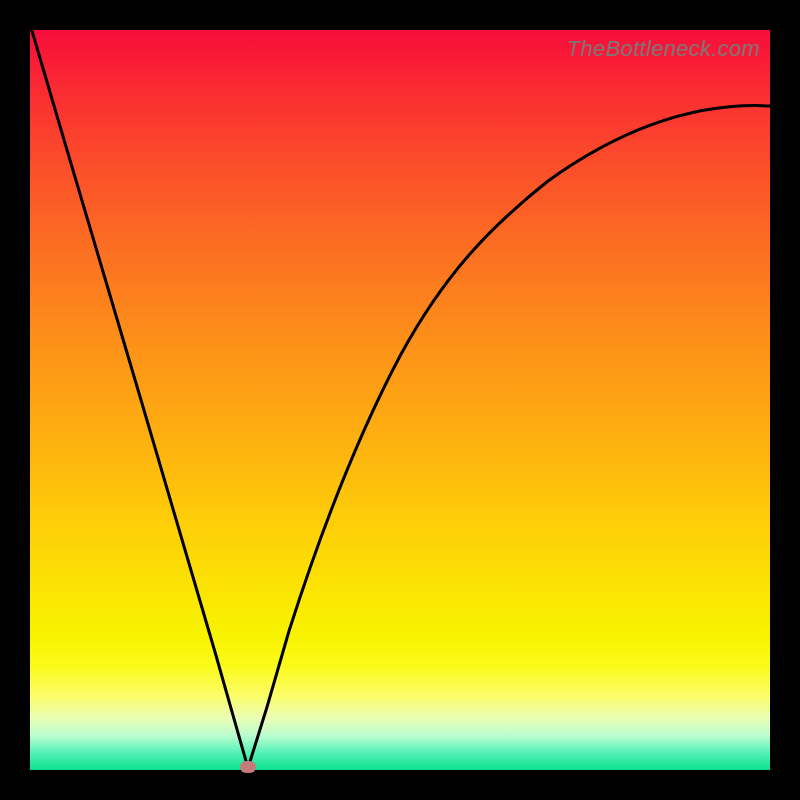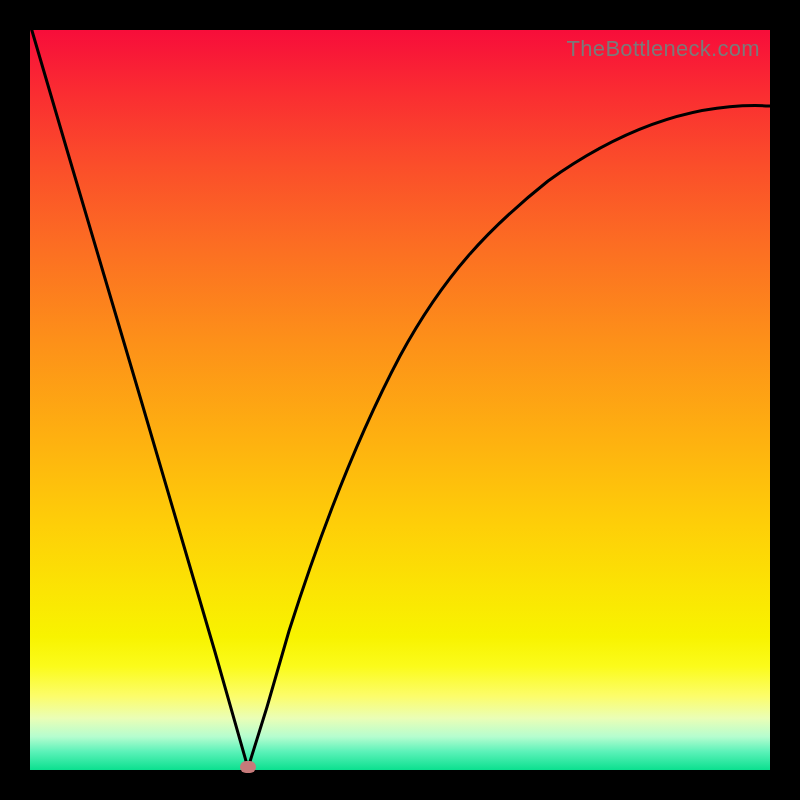--- a/index.html
+++ b/index.html
@@ -43,20 +43,21 @@
     );
   }
   .watermark {
     position: absolute;
     top: 6px;
     right: 10px;
     color: #7a7a7a;
     font-size: 22px;
     letter-spacing: 0.3px;
     font-weight: 500;
+    font-style: italic;
   }
   svg.curve {
     position: absolute;
     left: 0;
     top: 0;
     width: 740px;
     height: 740px;
     overflow: visible;
   }
   .curve path {

